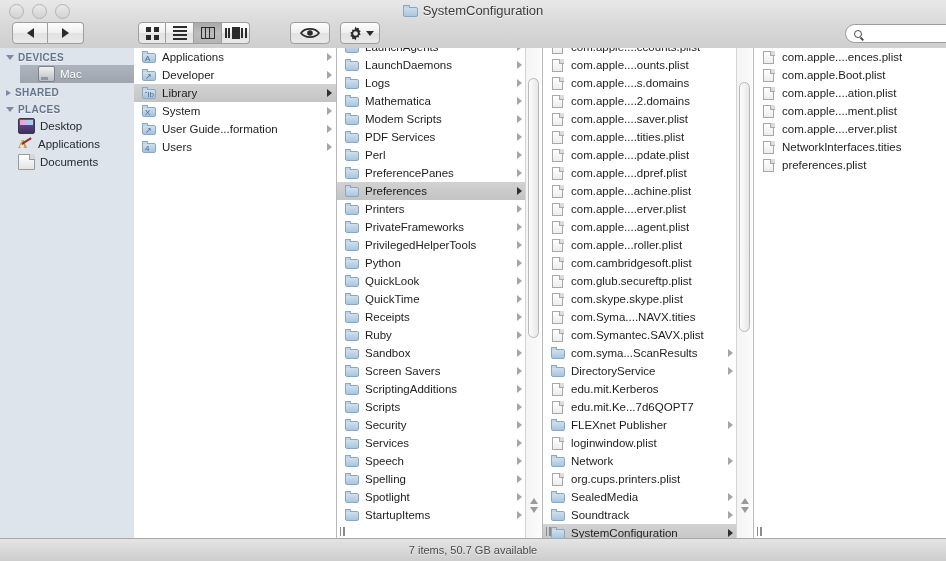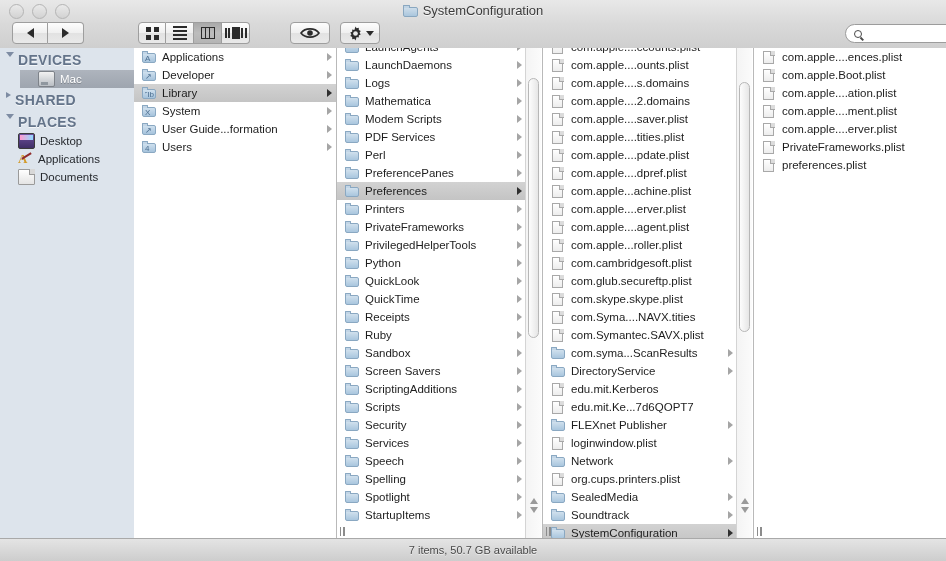--- a/index.html
+++ b/index.html
@@ -169,23 +169,23 @@
   
   .sidebar {
     position: absolute; left: 0; top: 48px; width: 134px; bottom: 22px;
     background: #dde4ec;
     border-right: 1px solid #b5b5b5;
     overflow: hidden;
     font-size: 11.5px;
   }
   .sb-header {
     padding: 4px 0 2px 6px;
-    font-size: 14px; font-weight: bold; color: #64748a;
+    font-size: 10px; font-weight: bold; color: #64748a;
     letter-spacing: .3px;
-    display: flex; gap: 4px;
+    display: flex; align-items: center; gap: 4px;
     text-shadow: 0 1px 0 rgba(255,255,255,.7);
   }
   .disc {
     width: 0; height: 0;
     border-left: 5px solid #7e8ca3; border-top: 3.5px solid transparent; border-bottom: 3.5px solid transparent;
   }
   .disc.open {
     border-left: 4px solid transparent; border-right: 4px solid transparent;
     border-top: 5px solid #7e8ca3; border-bottom: none;
   }
@@ -797,21 +797,21 @@
             <div class="row">
               <span class="f-ic file"></span>
               <span class="label">com.apple....ment.plist</span>
             </div>
             <div class="row">
               <span class="f-ic file"></span>
               <span class="label">com.apple....erver.plist</span>
             </div>
             <div class="row">
               <span class="f-ic file"></span>
-              <span class="label">PrivateFrameworks.plist</span>
+              <span class="label">NetworkInterfaces.tities</span>
             </div>
             <div class="row">
               <span class="f-ic file"></span>
               <span class="label">preferences.plist</span>
             </div>
           </div>
           <div class="grip" style="left: 0px;">
             <i></i>
             <i></i>
           </div>

